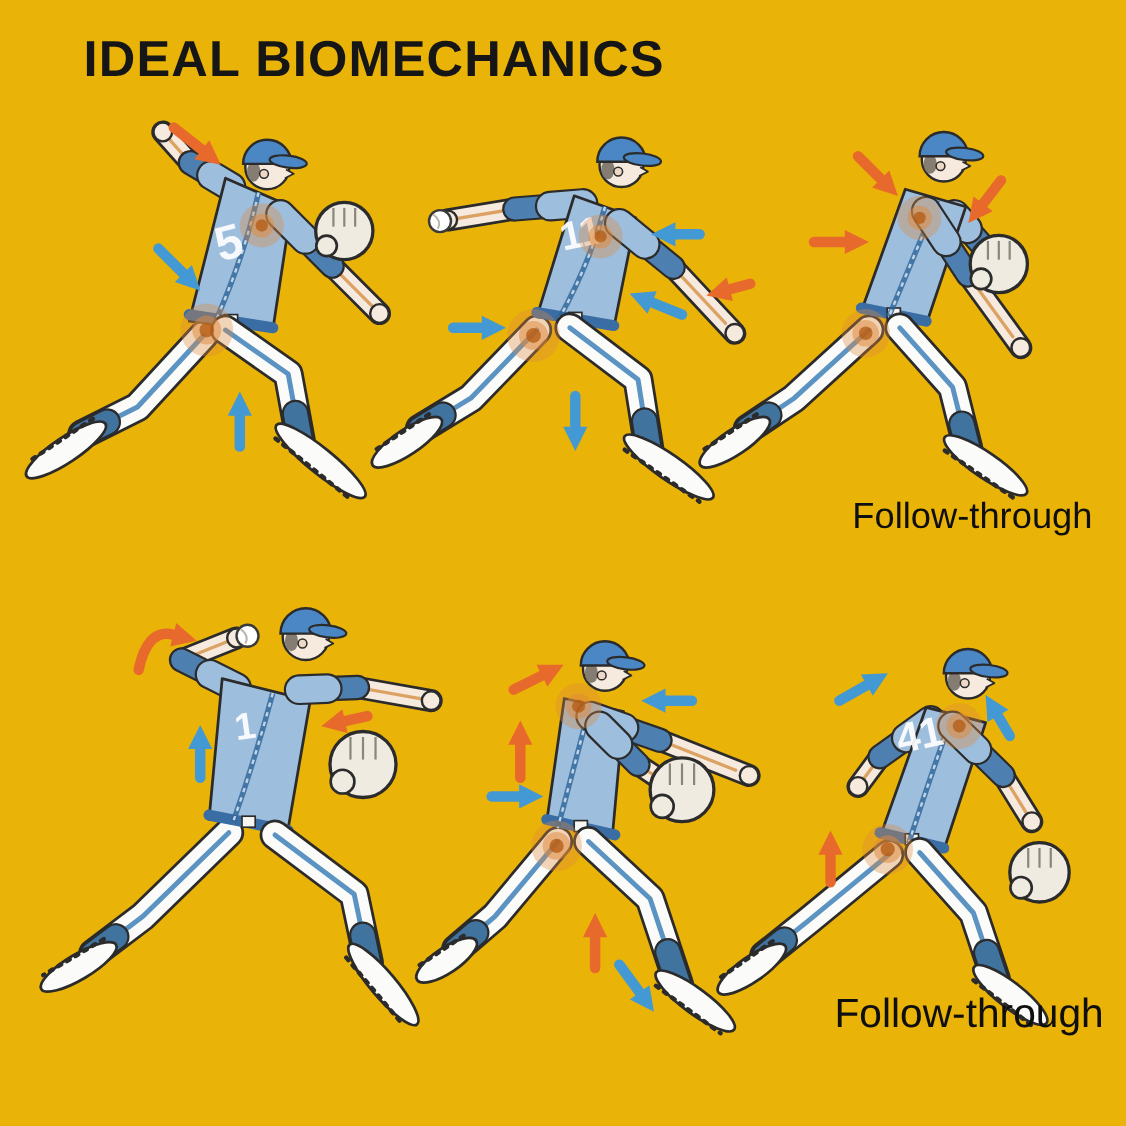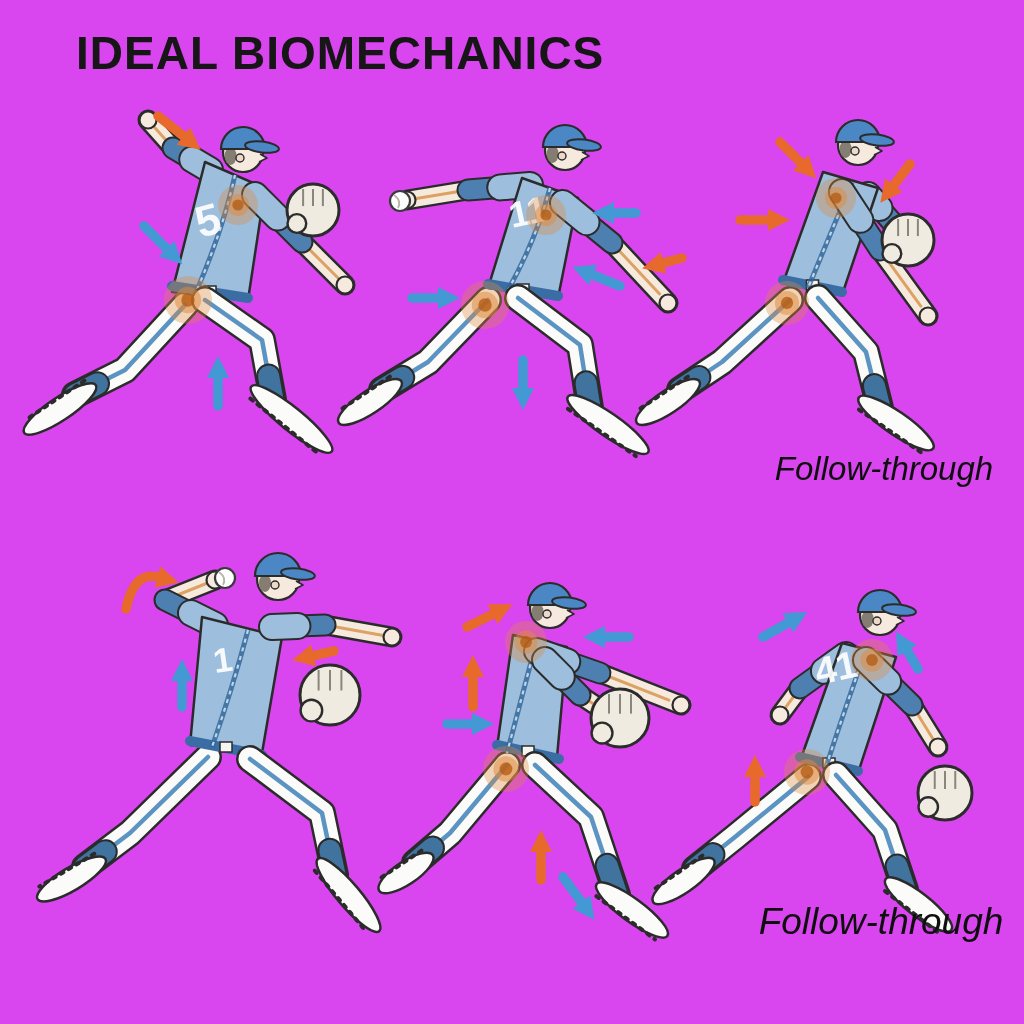--- a/index.html
+++ b/index.html
@@ -1,22 +1,22 @@
 <!DOCTYPE html>
 <html><head>
 <meta charset="utf-8">
 <style>
   html,body{margin:0;padding:0;background:#ffffff;}
-  .canvas{position:relative;width:1024px;height:1024px;background:#d946ef;overflow:hidden;
+  .canvas{position:relative;width:1024px;height:1024px;background:#eab308;overflow:hidden;
           font-family:"Liberation Sans",sans-serif;}
   .title{position:absolute;left:76px;top:26px;font-size:46px;font-weight:bold;
          letter-spacing:1px;color:#161616;white-space:nowrap;}
   .panel{position:absolute;}
   .panel svg{display:block;overflow:visible;}
-  .phase-label{position:absolute;text-align:center;color:#0f0f0f;z-index:5;white-space:nowrap;font-style:italic;}
+  .phase-label{position:absolute;text-align:center;color:#0f0f0f;z-index:5;white-space:nowrap;}
   #label-top{left:748px;top:450px;width:272px;font-size:33px;}
   #label-bottom{left:735px;top:901px;width:292px;font-size:37px;}
 </style>
 </head>
 <body>
 
 <div class="canvas">
   <div class="title">IDEAL BIOMECHANICS</div>
 
   <div class="panel" style="left:20px;top:100px">

